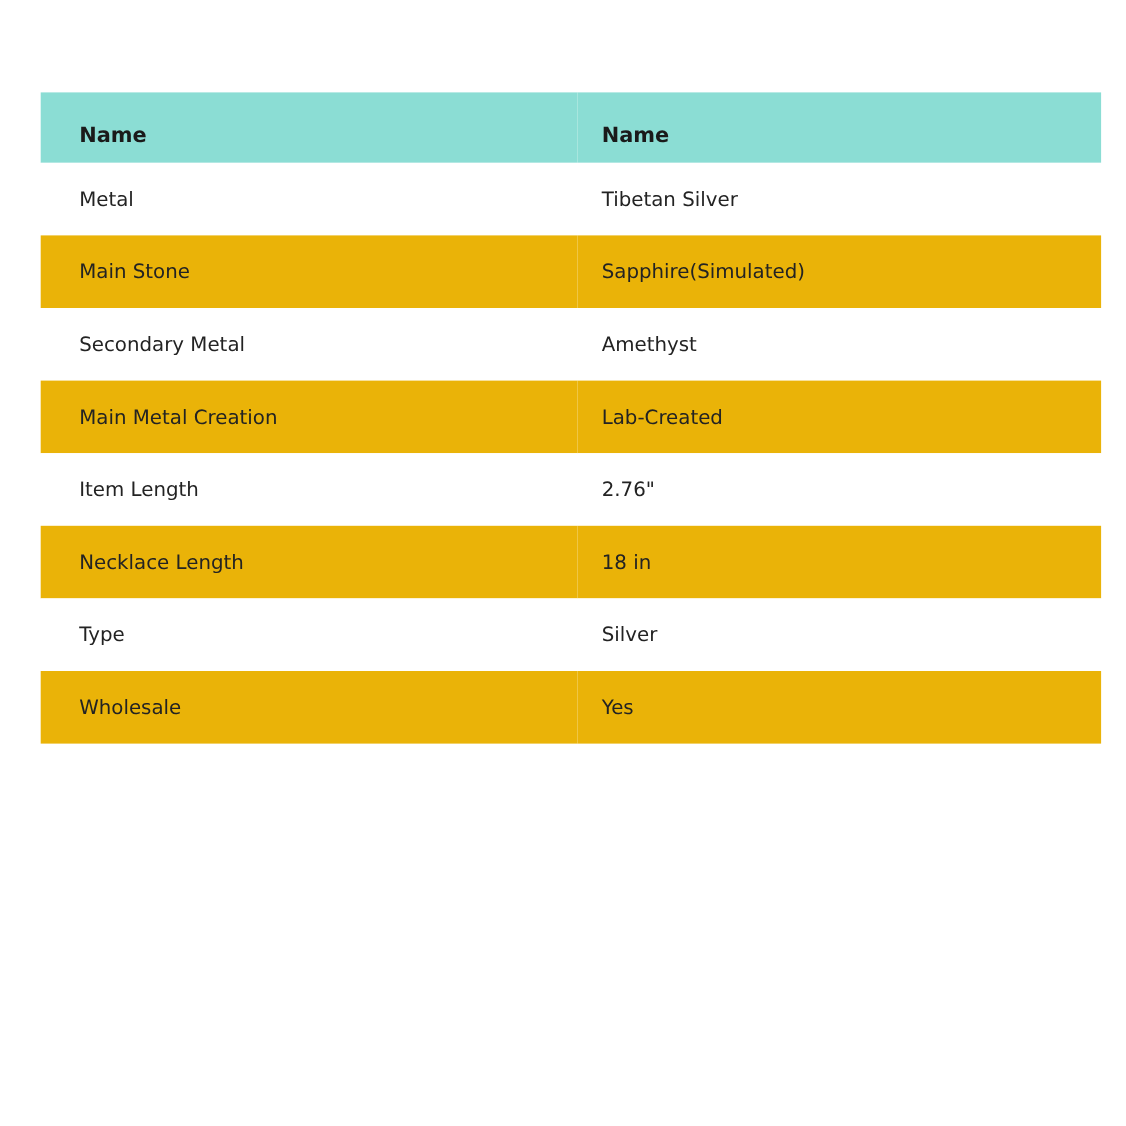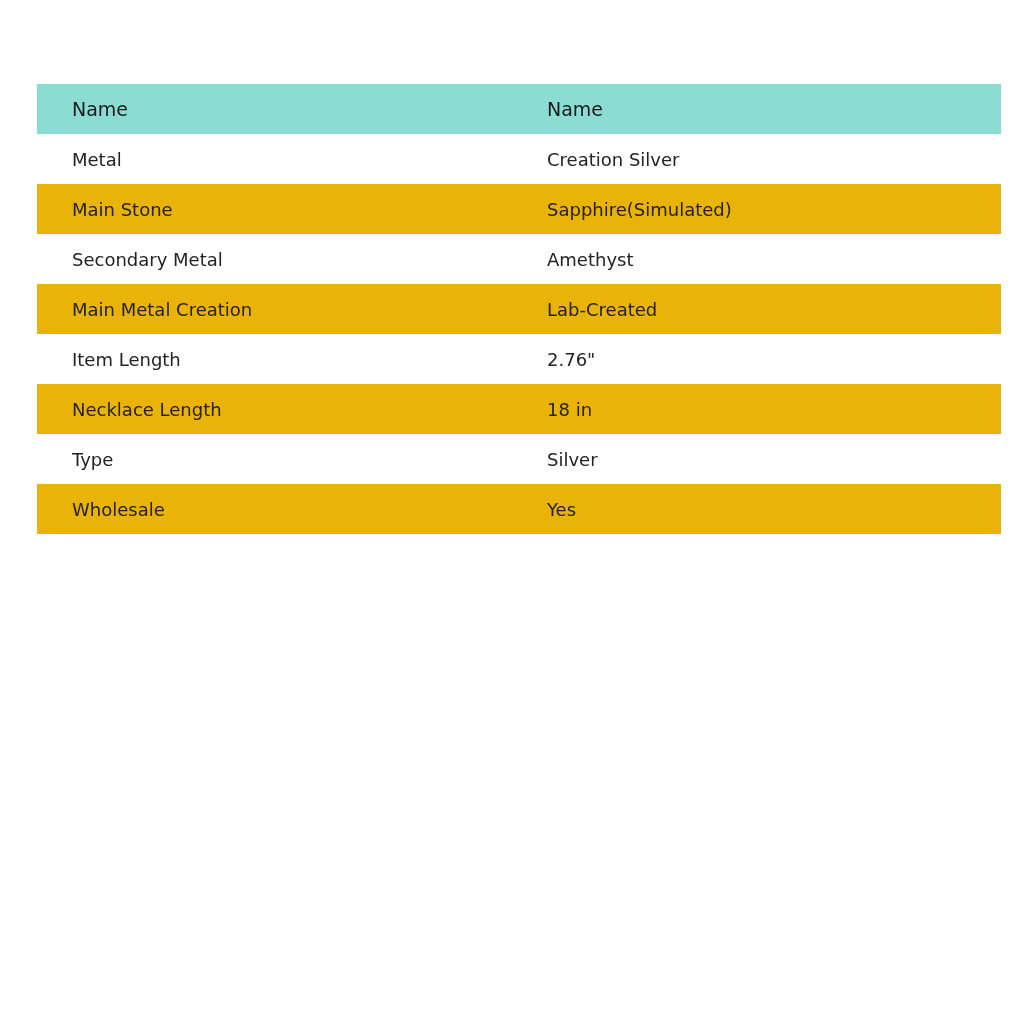--- a/index.html
+++ b/index.html
@@ -25,35 +25,35 @@
     table-layout: fixed;
     width: 964px;
   }
   table.spec-table col.col-name { width: 488px; }
   table.spec-table col.col-value { width: 476px; }
 
   table.spec-table thead th {
     background: #8bddd4;
     color: #1a1a1a;
     font-size: 19px;
-    font-weight: 400;
+    font-weight: 700;
     text-align: left;
     height: 50px;
-    padding: 0 0 0 35px;
+    padding: 14px 0 0 35px;
     vertical-align: middle;
     margin-top: 28px;
   }
   table.spec-table thead th.value-head {
     padding-left: 22px;
   }
   table.spec-table tbody td {
     font-size: 18px;
     font-weight: 400;
     color: #232323;
-    height: 50px;
+    height: 66px;
     vertical-align: middle;
     padding: 0 0 0 35px;
     background: #ffffff;
     border: none;
   }
   table.spec-table tbody td.value-cell {
     padding-left: 22px;
   }
   table.spec-table tbody tr.odd td {
     background: #eab308;
@@ -70,21 +70,21 @@
     </colgroup>
     <thead>
       <tr>
         <th class="name-head">Name</th>
         <th class="value-head">Name</th>
       </tr>
     </thead>
     <tbody>
       <tr class="even">
         <td class="name-cell">Metal</td>
-        <td class="value-cell">Creation Silver</td>
+        <td class="value-cell">Tibetan Silver</td>
       </tr>
       <tr class="odd">
         <td class="name-cell">Main Stone</td>
         <td class="value-cell">Sapphire(Simulated)</td>
       </tr>
       <tr class="even">
         <td class="name-cell">Secondary Metal</td>
         <td class="value-cell">Amethyst</td>
       </tr>
       <tr class="odd">

